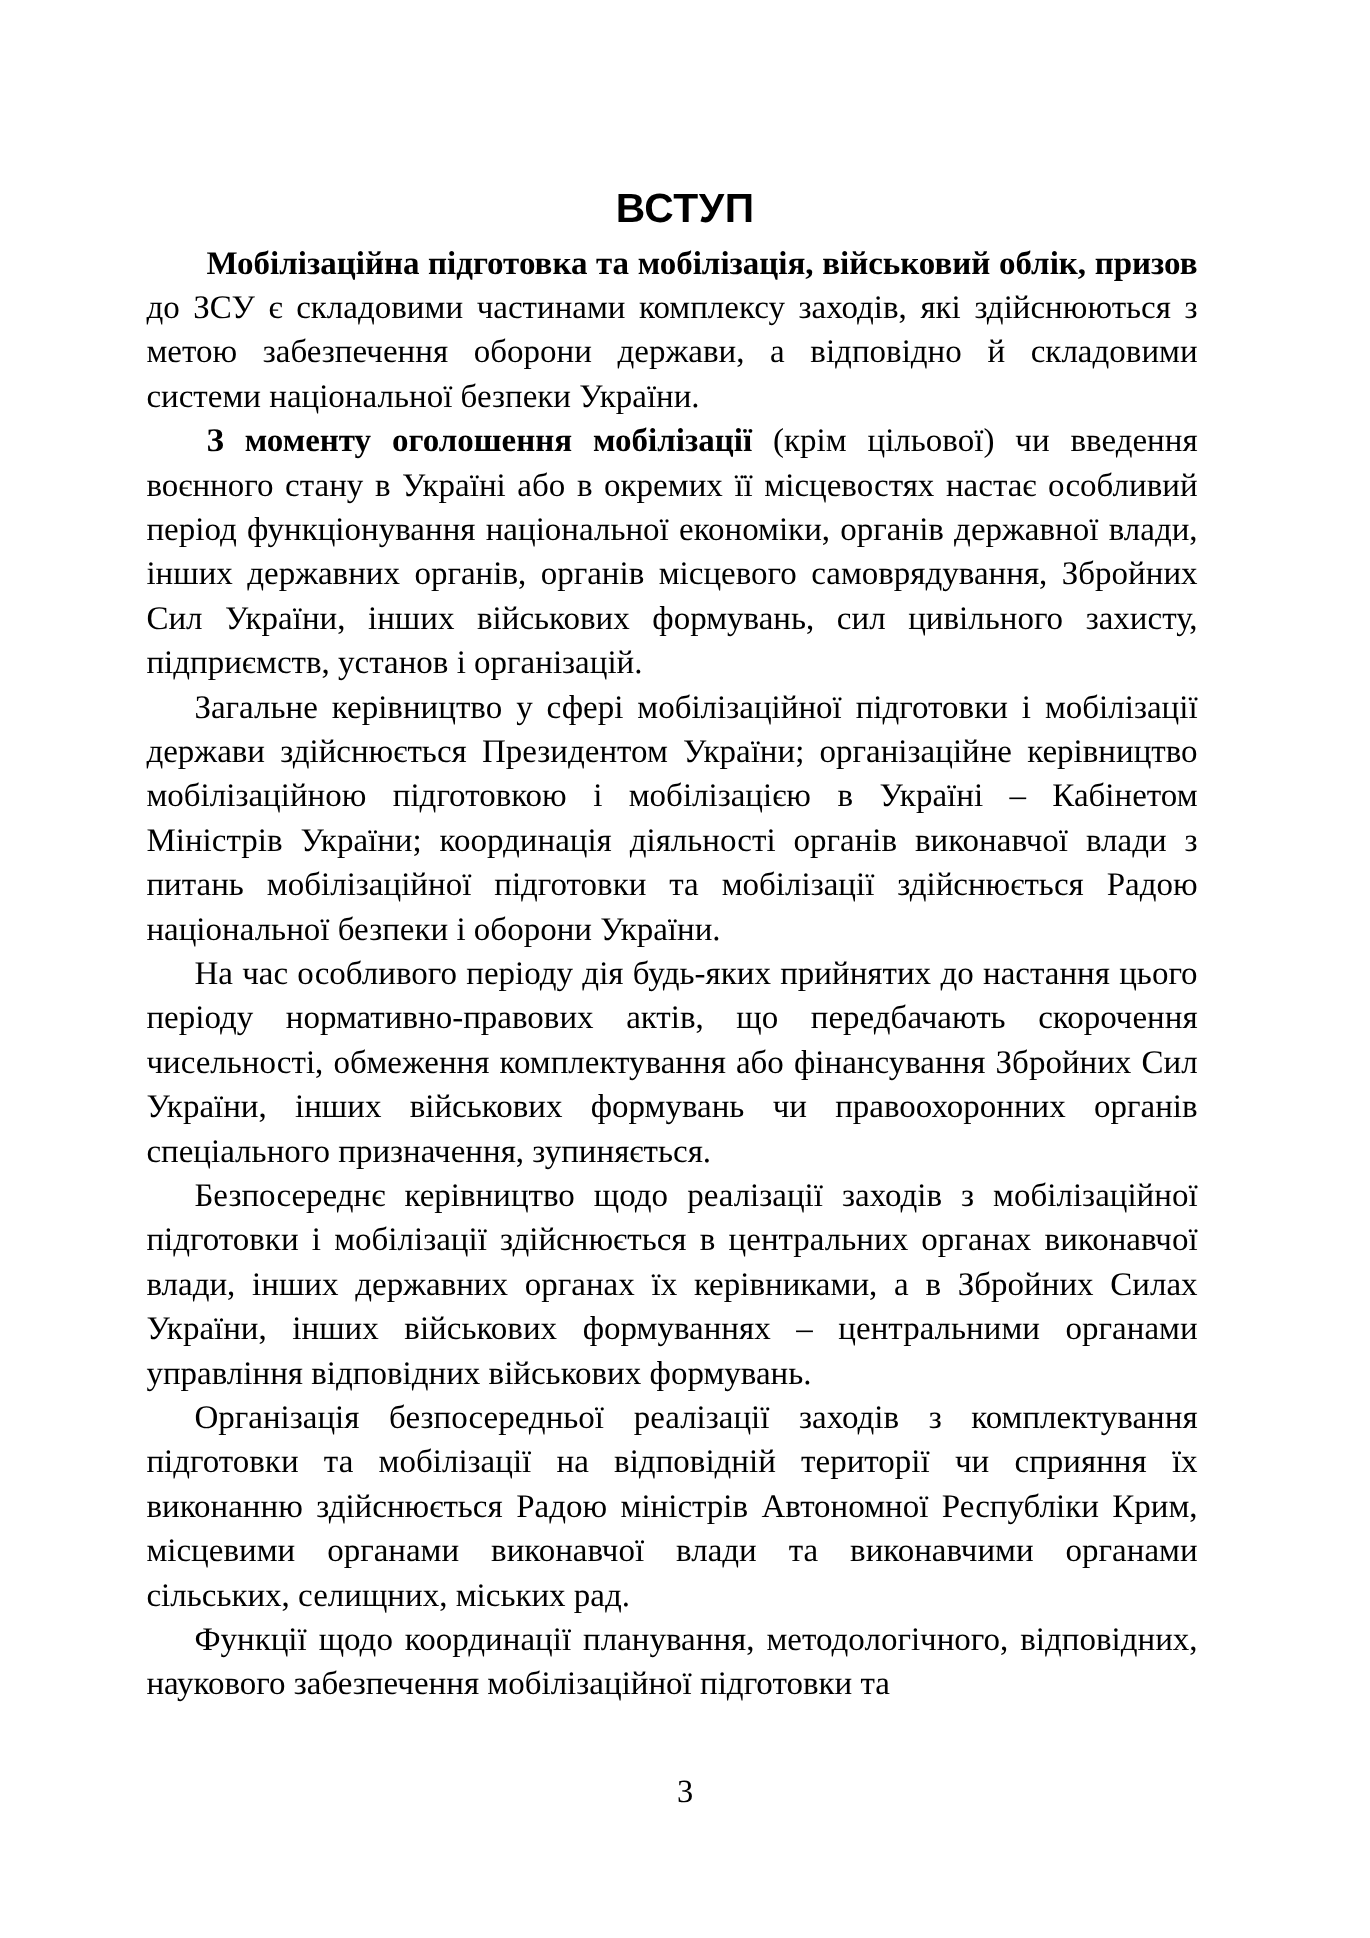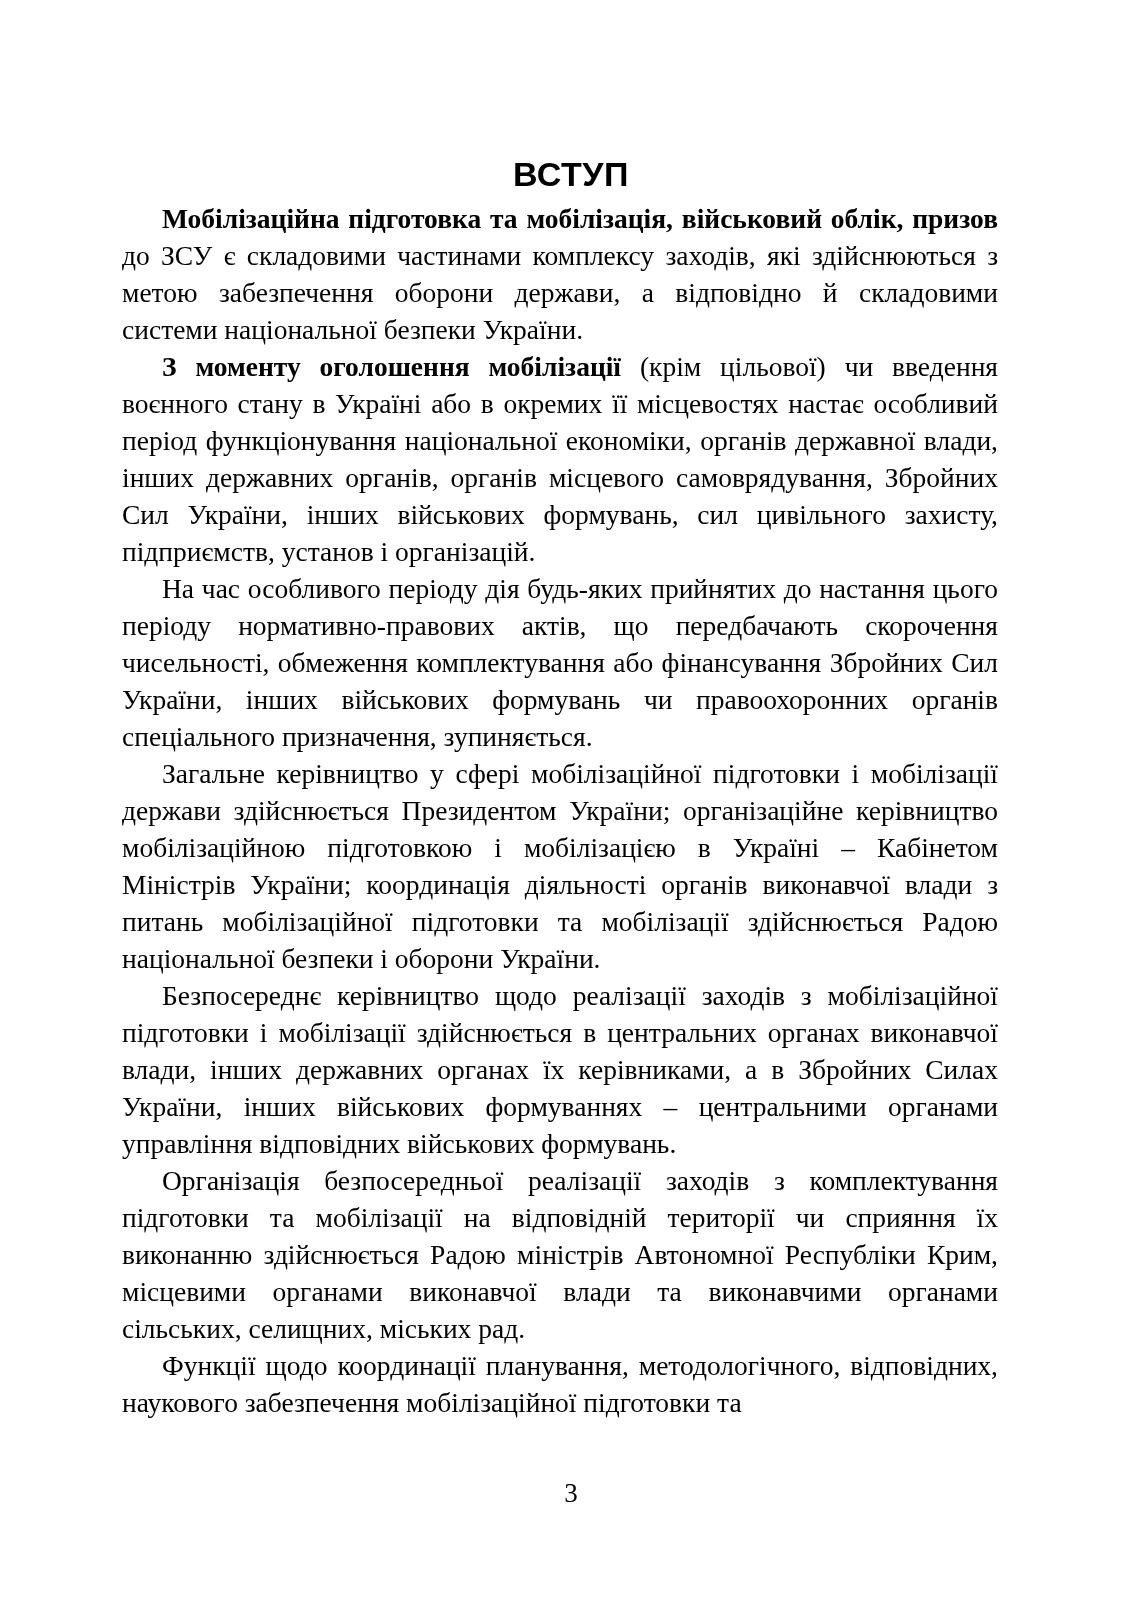--- a/index.html
+++ b/index.html
@@ -43,20 +43,21 @@
     hyphens: none;
   }
   .body-text p {
     margin: 0;
     text-indent: 40px;
     text-align: justify;
   }
   
   .body-text p > .b {
     font-weight: bold;
+    margin-left: 10px;
   }
   .page-number {
     position: absolute;
     left: 0;
     right: 0;
     top: 1478px;
     text-align: center;
     font-family: "Liberation Serif", "DejaVu Serif", serif;
     font-size: 27px;
     color: #000000;
@@ -68,23 +69,23 @@
 <div class="page">
 
   <h1 class="page-title">ВСТУП</h1>
 
   <div class="body-text">
 
     <p><span class="b">Мобілізаційна підготовка та мобілізація, військовий облік, призов</span><span> до ЗСУ є складовими частинами комплексу заходів, які здійснюються з метою забезпечення оборони держави, а відповідно й складовими системи національної безпеки України.</span></p>
 
     <p><span class="b">З моменту оголошення мобілізації</span><span> (крім цільової) чи введення воєнного стану в Україні або в окремих її місцевостях настає особливий період функціонування національної економіки, органів державної влади, інших державних органів, органів місцевого самоврядування, Збройних Сил України, інших військових формувань, сил цивільного захисту, підприємств, установ і організацій.</span></p>
 
+    <p><span>Загальне керівництво у сфері мобілізаційної підготовки і мобілізації держави здійснюється Президентом України; організаційне керівництво мобілізаційною підготовкою і мобілізацією в Україні – Кабінетом Міністрів України; координація діяльності органів виконавчої влади з питань мобілізаційної підготовки та мобілізації здійснюється Радою національної безпеки і оборони України.</span></p>
+
     <p><span>На час особливого періоду дія будь-яких прийнятих до настання цього періоду нормативно-правових актів, що передбачають скорочення чисельності, обмеження комплектування або фінансування Збройних Сил України, інших військових формувань чи правоохоронних органів спеціального призначення, зупиняється.</span></p>
-
-    <p><span>Загальне керівництво у сфері мобілізаційної підготовки і мобілізації держави здійснюється Президентом України; організаційне керівництво мобілізаційною підготовкою і мобілізацією в Україні – Кабінетом Міністрів України; координація діяльності органів виконавчої влади з питань мобілізаційної підготовки та мобілізації здійснюється Радою національної безпеки і оборони України.</span></p>
 
     <p><span>Безпосереднє керівництво щодо реалізації заходів з мобілізаційної підготовки і мобілізації здійснюється в центральних органах виконавчої влади, інших державних органах їх керівниками, а в Збройних Силах України, інших військових формуваннях – центральними органами управління відповідних військових формувань.</span></p>
 
     <p><span>Організація безпосередньої реалізації заходів з комплектування підготовки та мобілізації на відповідній території чи сприяння їх виконанню здійснюється Радою міністрів Автономної Республіки Крим, місцевими органами виконавчої влади та виконавчими органами сільських, селищних, міських рад.</span></p>
 
     <p><span>Функції щодо координації планування, методологічного, відповідних, наукового забезпечення мобілізаційної підготовки та</span></p>
 
   </div>
 
   <div class="page-number">3</div>

